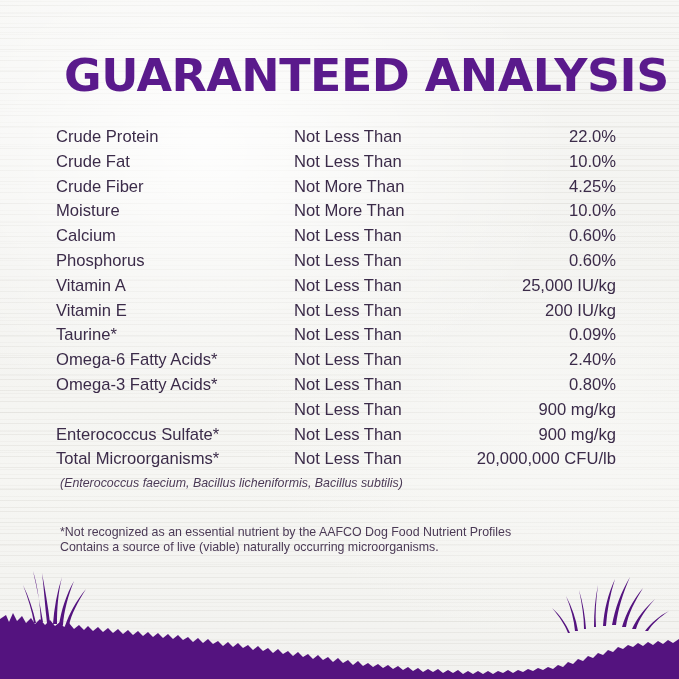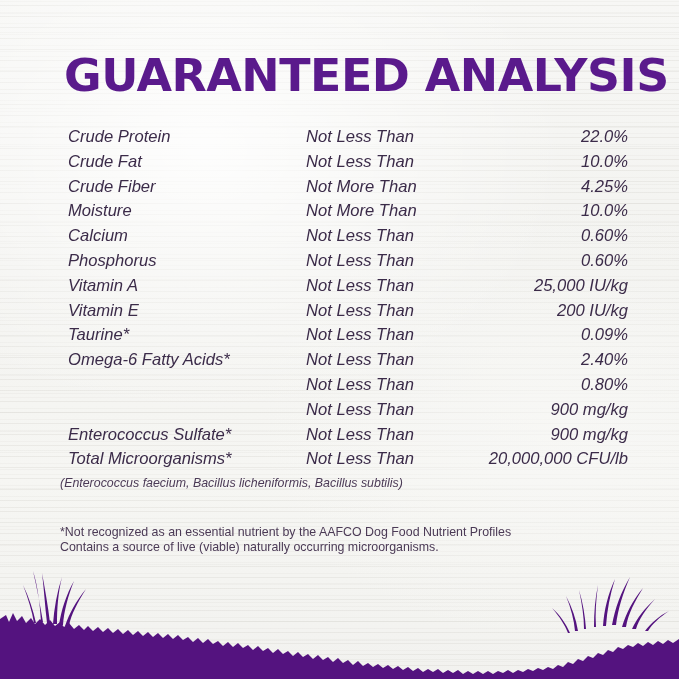--- a/index.html
+++ b/index.html
@@ -72,24 +72,23 @@
     letter-spacing: -0.5px;
     color: #5a1a8c;
     white-space: nowrap;
     font-family: "DejaVu Sans", "Liberation Sans", sans-serif;
     transform: scaleX(1.02);
     transform-origin: left center;
   }
 
   #table {
     position: absolute;
-    left: 68px;
+    left: 56px;
     top: 127px;
     width: 560px;
-    font-style: italic;
   }
   .row {
     position: relative;
     height: 24.8px;
     color: #3b2b49;
     font-size: 16.6px;
   }
   .c-name {
     position: absolute;
     left: 0;
@@ -196,20 +195,21 @@
           <span class="c-name">Taurine*</span>
           <span class="c-qual">Not Less Than</span>
           <span class="c-val">0.09%</span>
         </div>
         <div class="row">
           <span class="c-name">Omega-6 Fatty Acids*</span>
           <span class="c-qual">Not Less Than</span>
           <span class="c-val">2.40%</span>
         </div>
         <div class="row">
+          <span class="c-name">Omega-3 Fatty Acids*</span>
           <span class="c-qual">Not Less Than</span>
           <span class="c-val">0.80%</span>
         </div>
         <div class="row">
           <span class="c-qual">Not Less Than</span>
           <span class="c-val">900 mg/kg</span>
         </div>
         <div class="row">
           <span class="c-name">Enterococcus Sulfate*</span>
           <span class="c-qual">Not Less Than</span>

